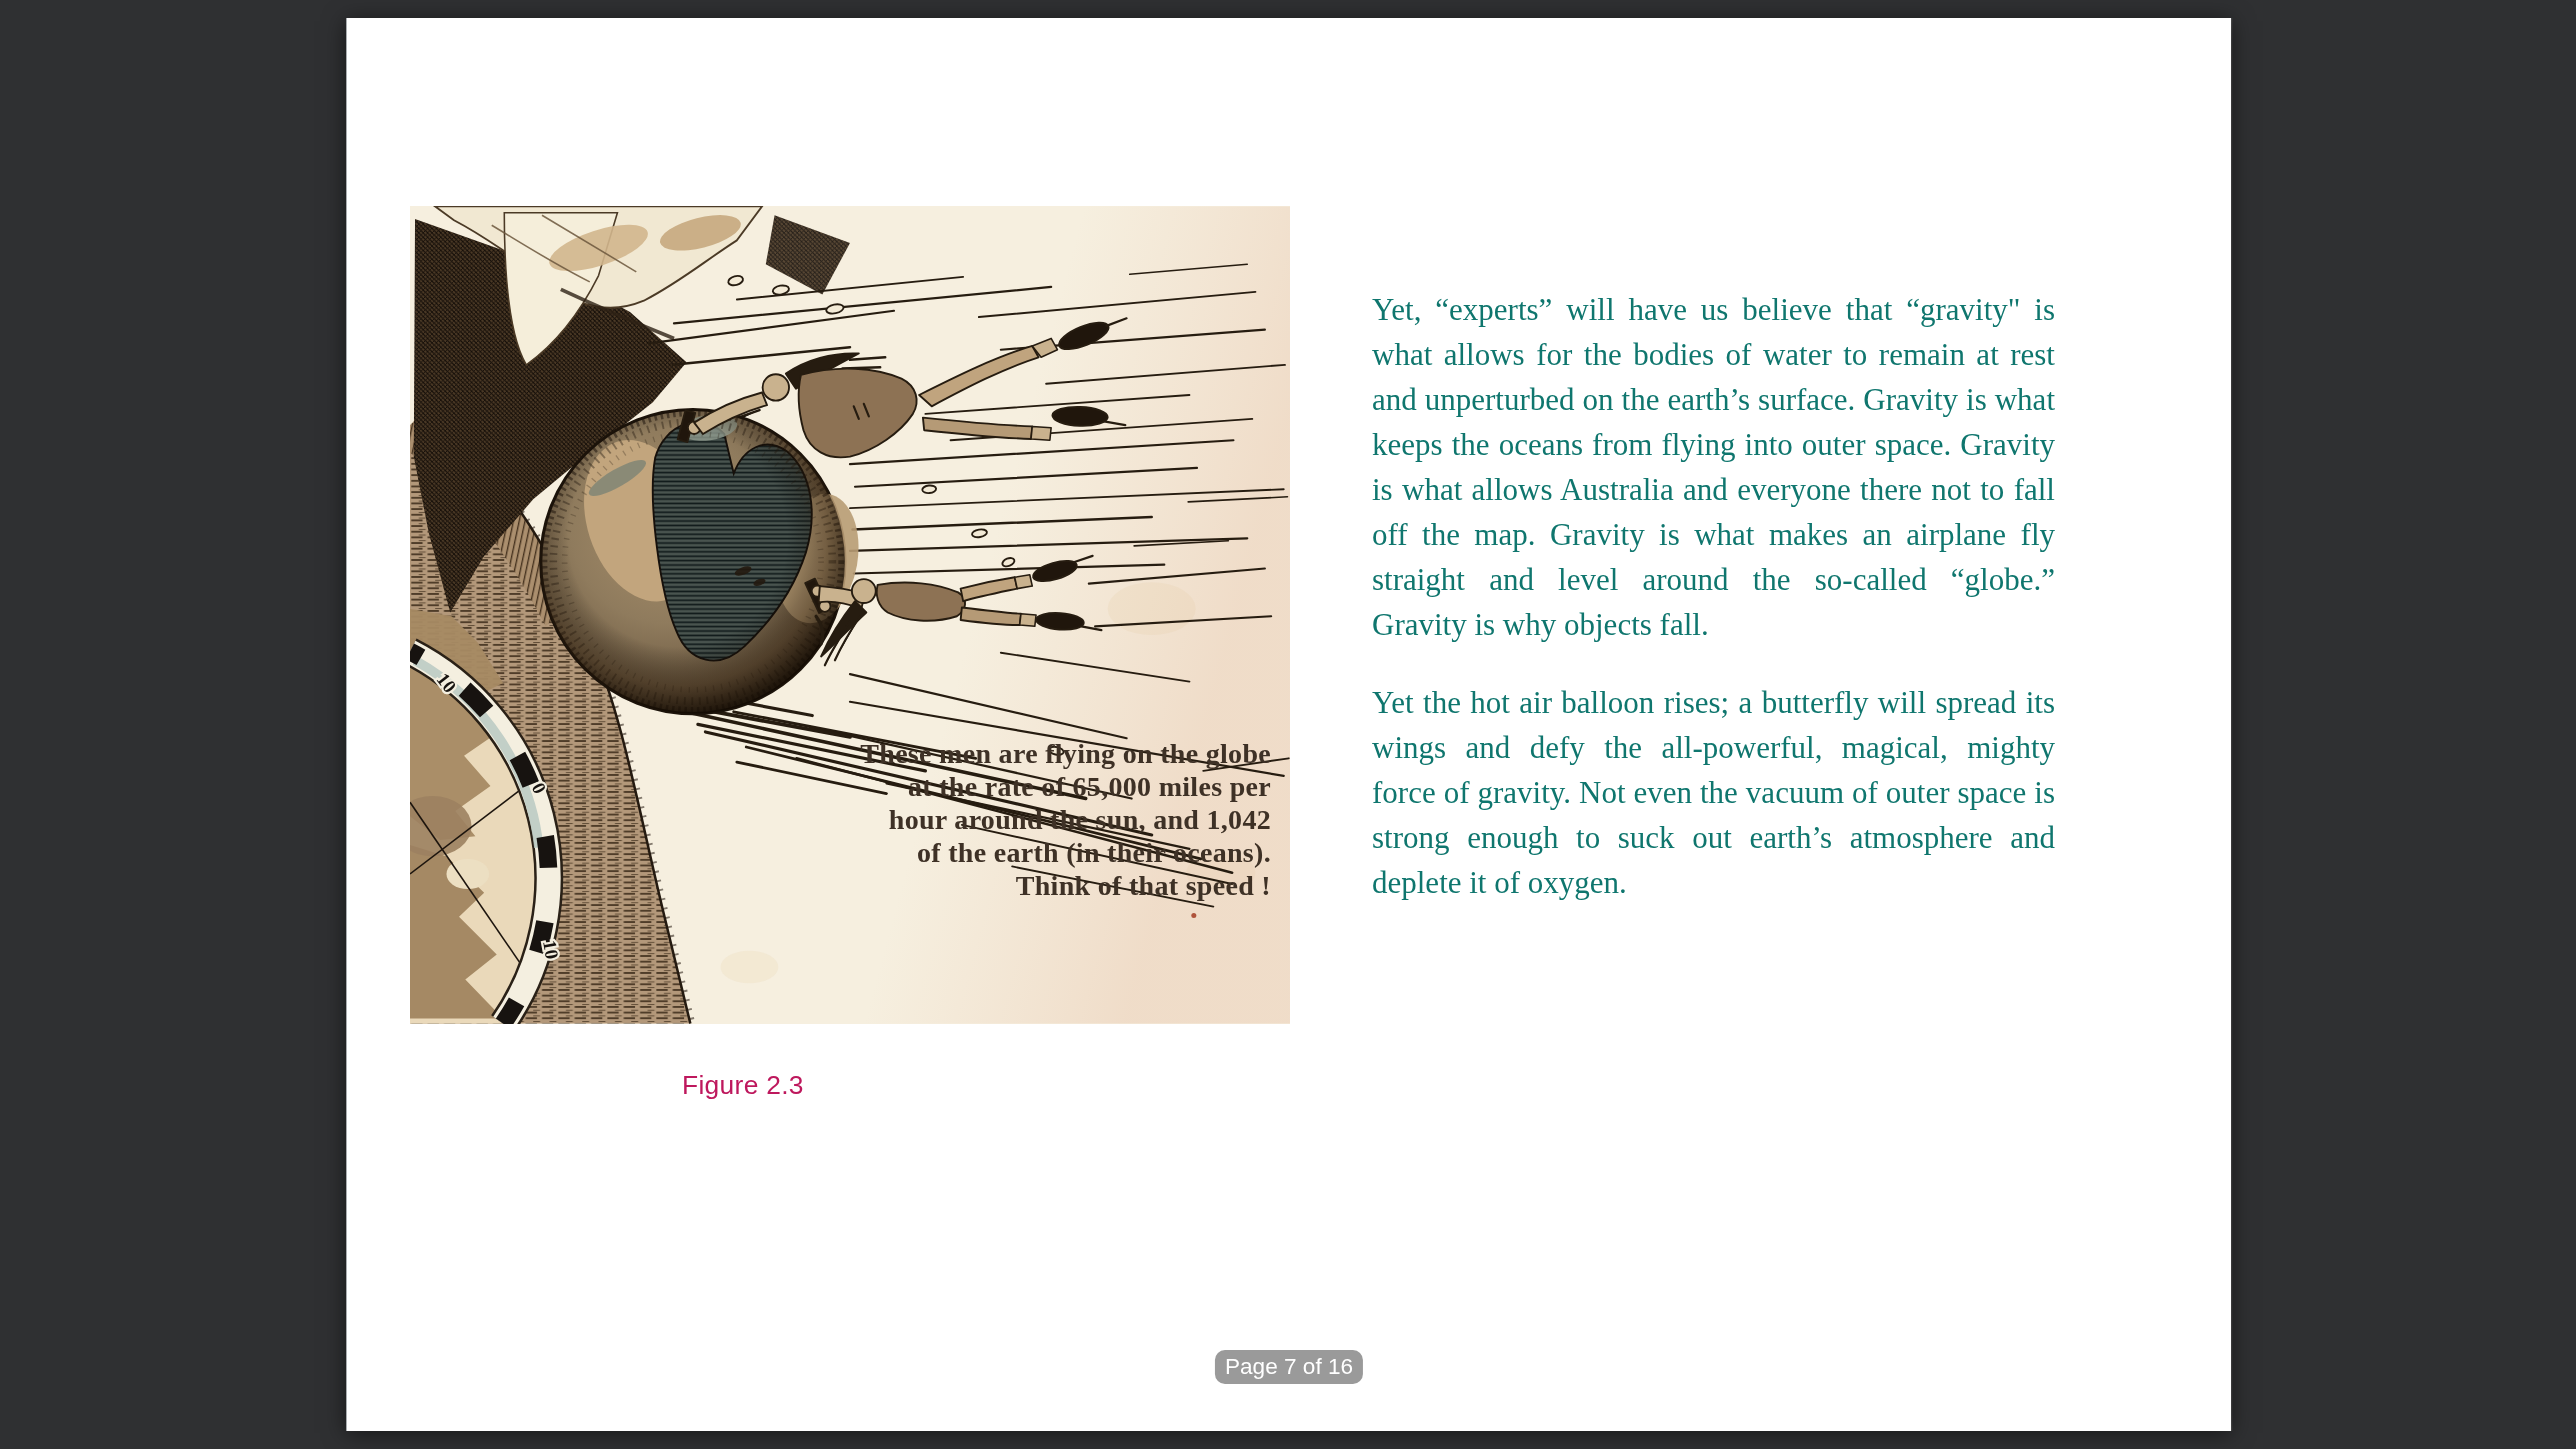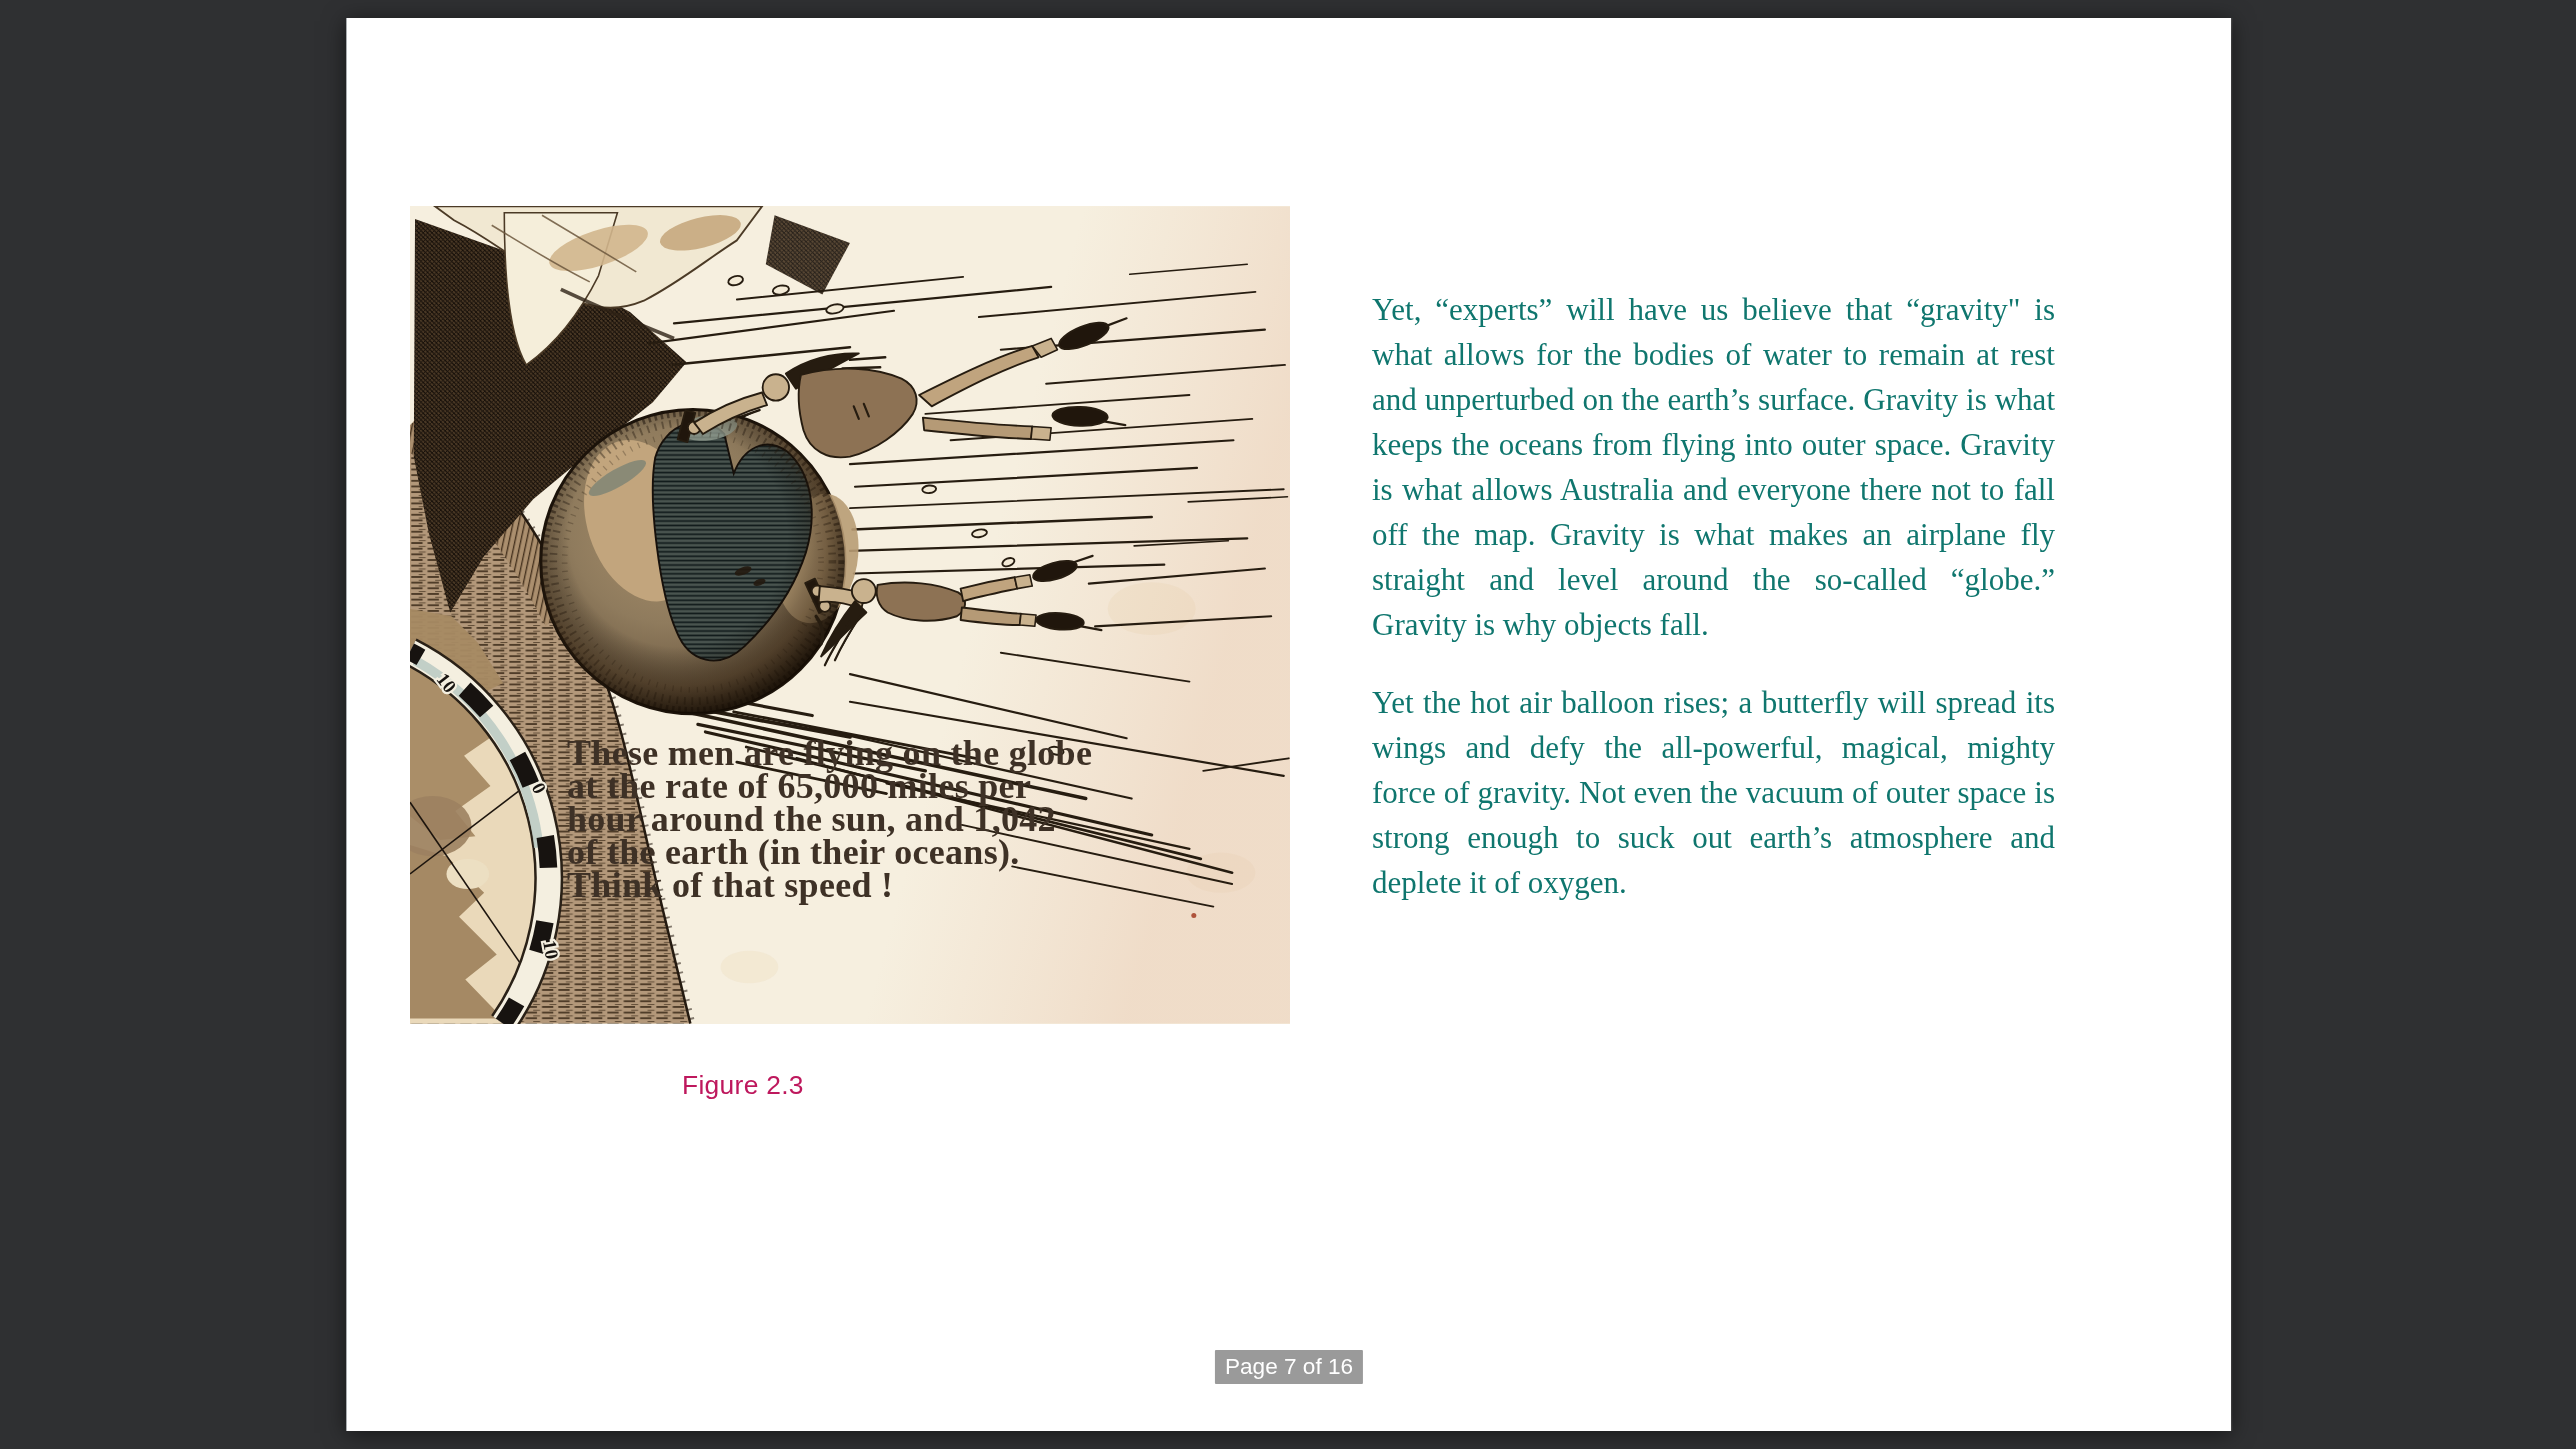--- a/index.html
+++ b/index.html
@@ -14,44 +14,44 @@
     border-left:1.9px solid #a9adb0;
     box-shadow:0 2.5px 21.4px rgba(0,0,0,.55), 1.3px 0 0 rgba(140,140,140,.35);
   }
   .illus{
     position:absolute;left:63px;top:188px;width:880px;height:818px;
     background:#f6efdf;overflow:hidden;
   }
   .illus svg{position:absolute;left:0;top:0;}
   .fig-caption{
     position:absolute;left:157px;top:531px;width:704px;
-    text-align:left;
+    text-align:right;
     font-family:"Liberation Serif","DejaVu Serif",serif;
     font-weight:600;
-    font-size:36px;line-height:33px;
+    font-size:28px;line-height:33px;
     color:#3e3126;
     letter-spacing:0.3px;
   }
   .fig-label{
     position:absolute;left:335px;top:1052px;
     font-size:26.4px;line-height:30px;color:#be185d;letter-spacing:0.3px;
   }
   .body-text{
     position:absolute;left:1025px;top:269px;width:683px;
     font-family:"Liberation Serif","DejaVu Serif",serif;
     font-size:31px;line-height:45px;color:#0f766e;
     text-align:justify;
   }
   .body-text p{margin:0;}
   .body-text p + p{margin-top:33px;}
   .page-badge{
     position:absolute;left:50%;top:1332px;transform:translateX(-50%);
     background:#9a9a9a;color:#ffffff;
     font-size:22.6px;line-height:25px;
-    padding:4.4px 10px;border-radius:1px;white-space:nowrap;
+    padding:4.4px 10px;border-radius:10px;white-space:nowrap;
   }
 </style>
 </head>
 <body>
 
 <div class="page">
 
   <div class="illus">
     <svg width="880" height="818" viewBox="0 0 1400 1300">
       <defs>

